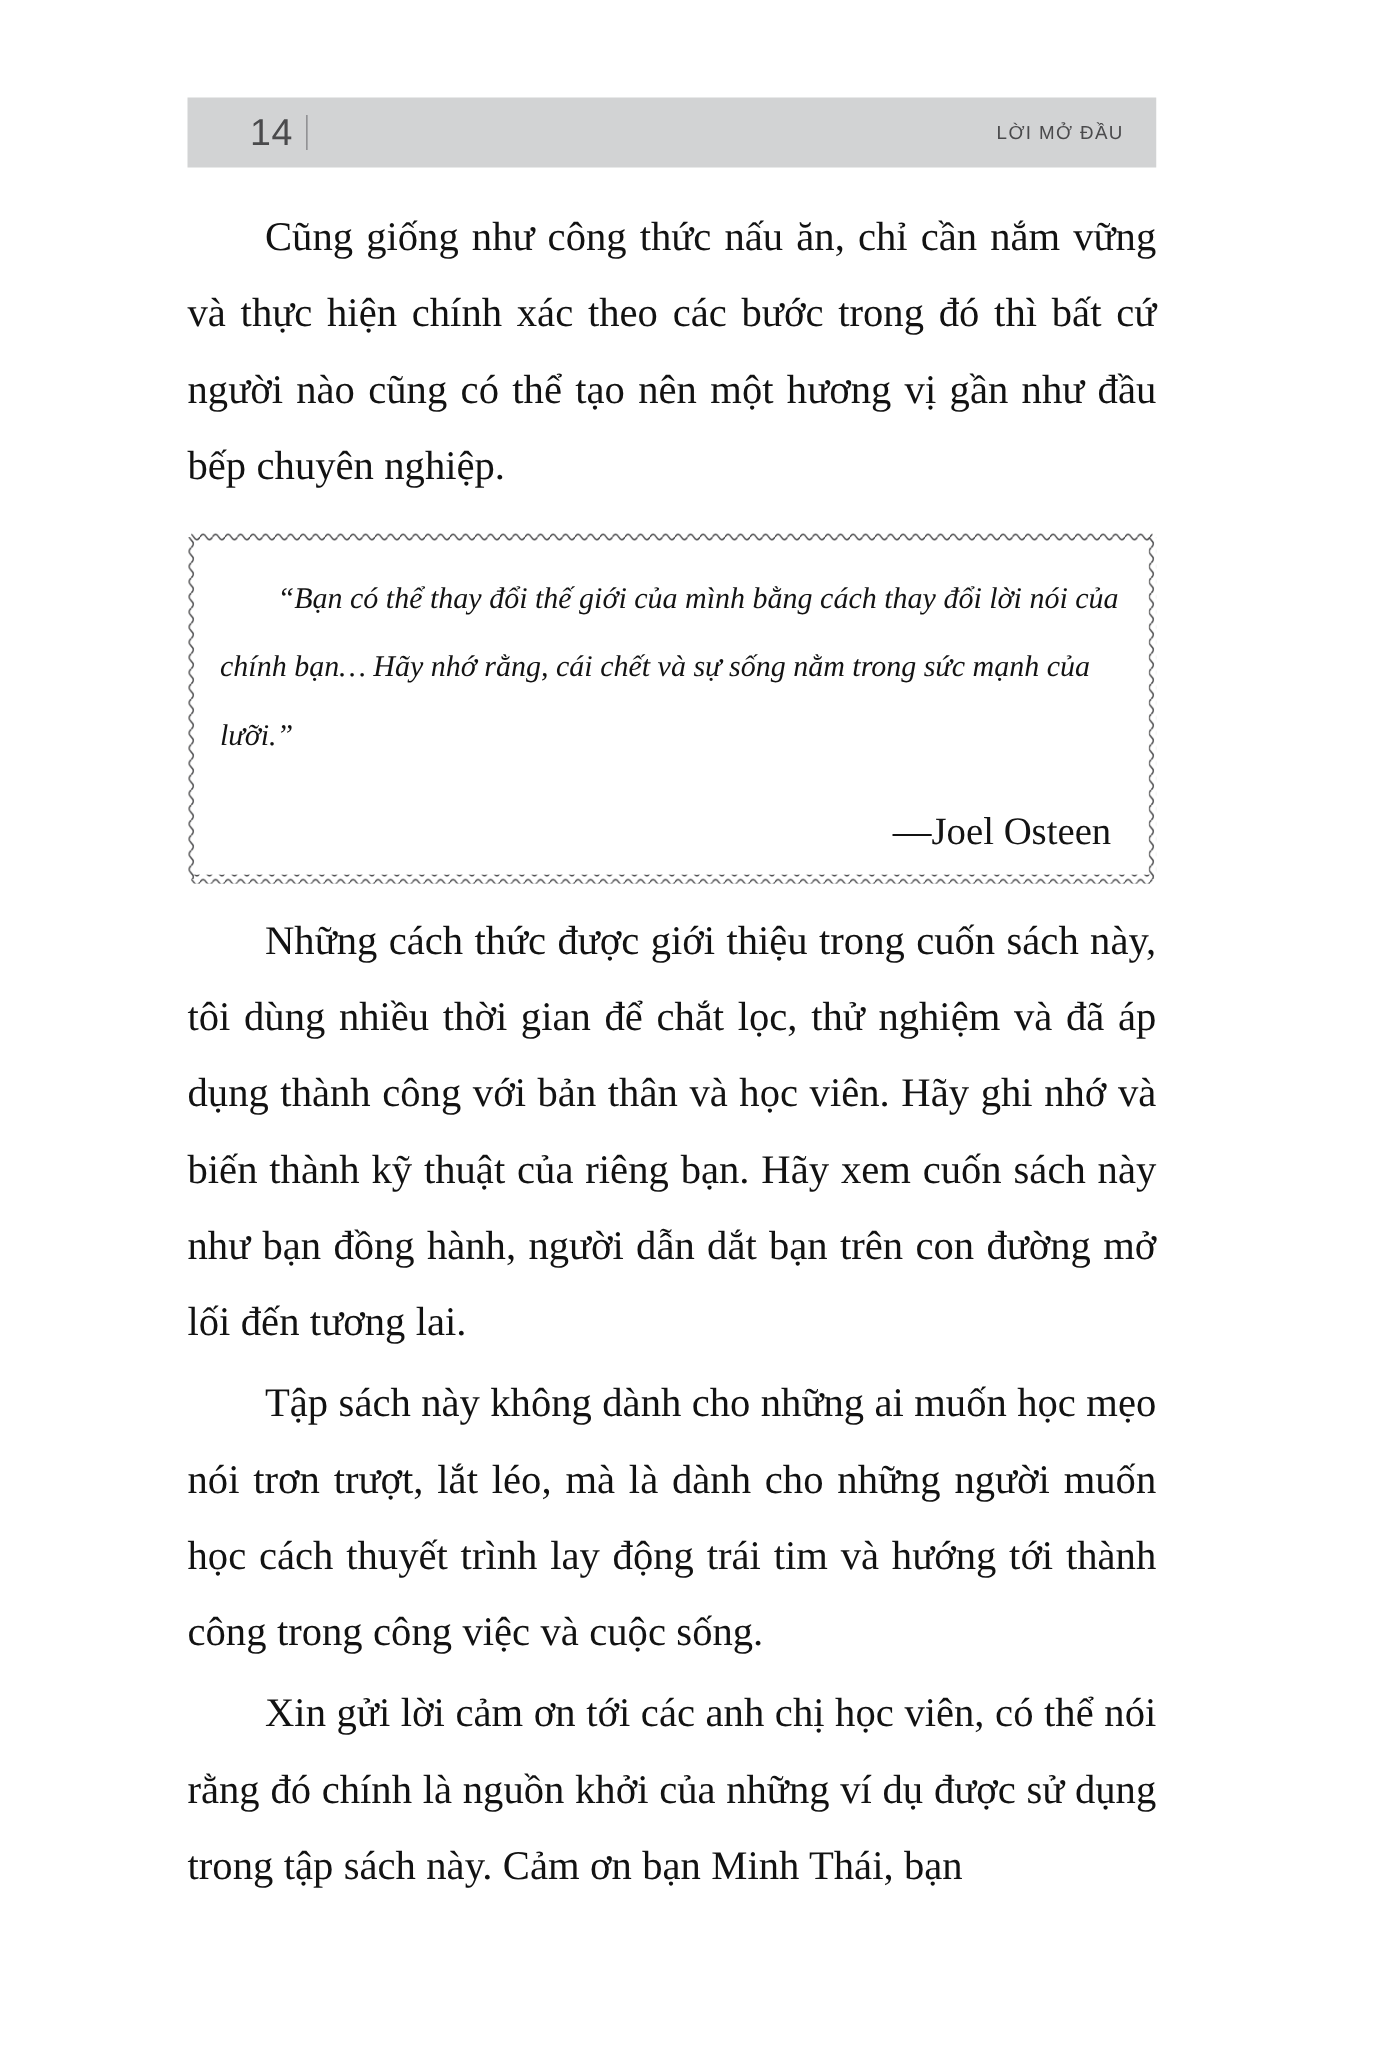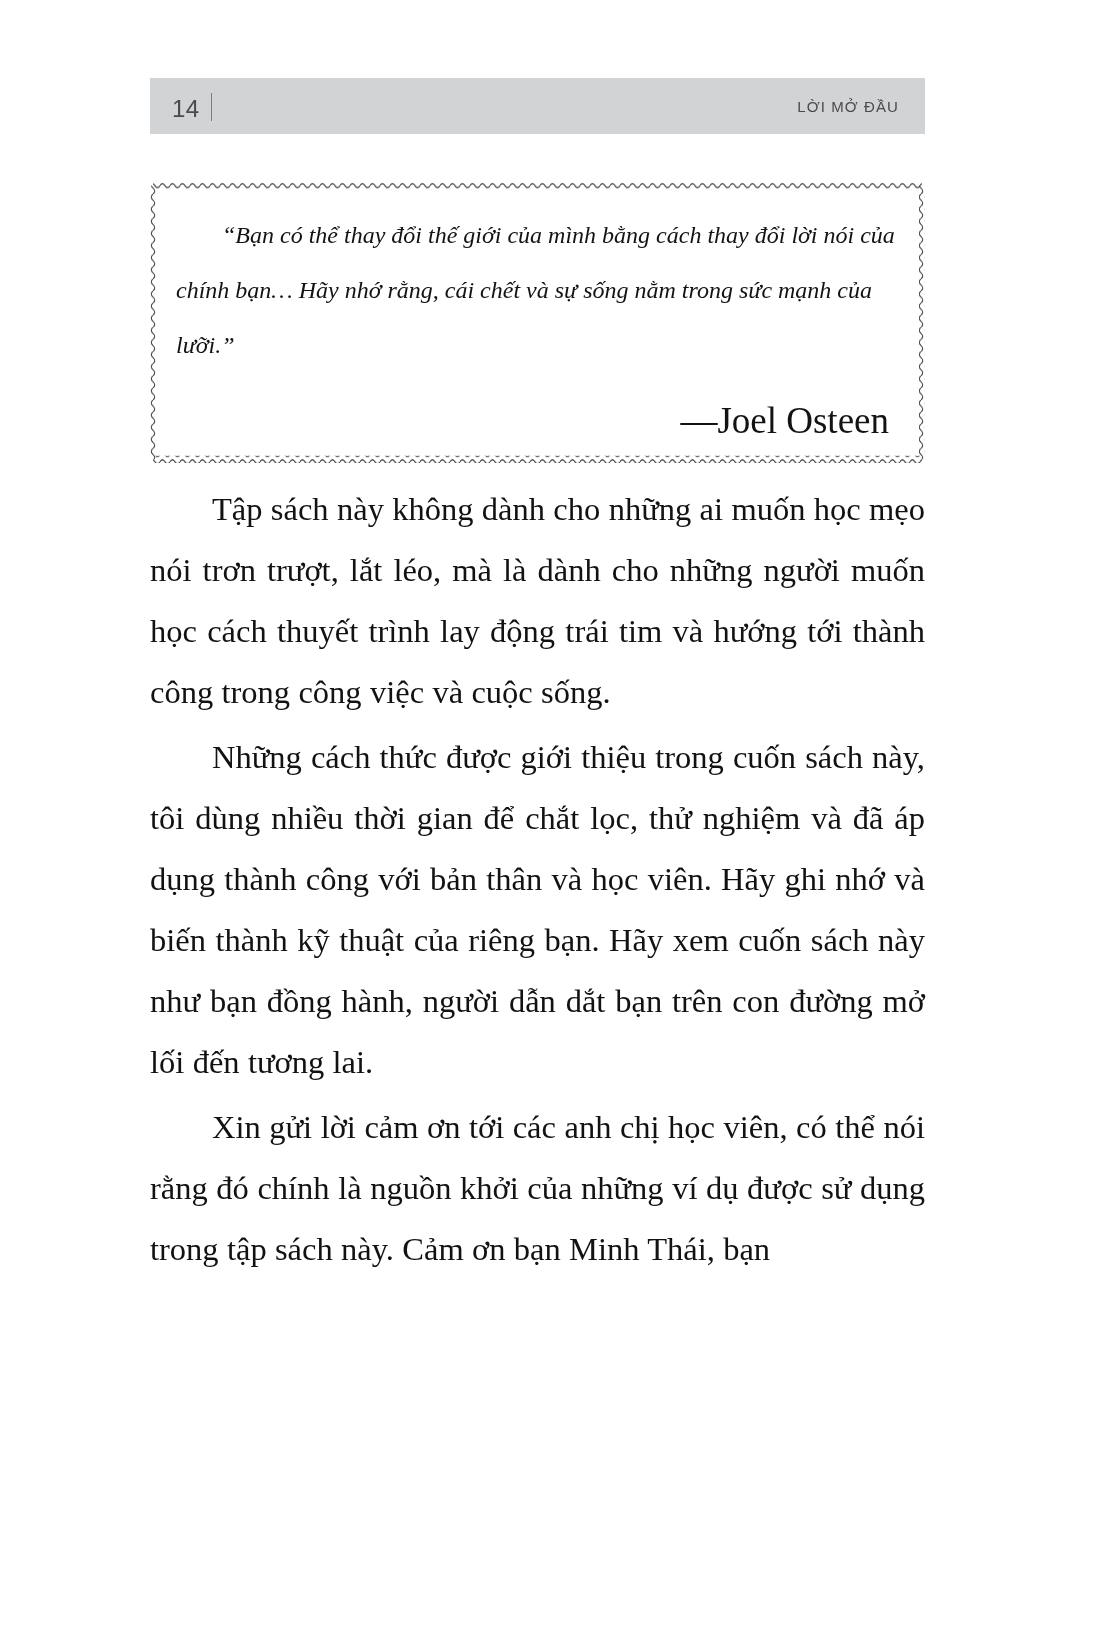--- a/index.html
+++ b/index.html
@@ -34,22 +34,23 @@
     align-items: center;
     justify-content: space-between;
     padding: 0 26px 0 22px;
   }
   .folio {
     display: flex;
     align-items: baseline;
     gap: 11px;
     color: #4a4a4c;
     font-family: "Liberation Sans", "DejaVu Sans", sans-serif;
-    font-size: 24px;
+    font-size: 30px;
     letter-spacing: 0.5px;
+    margin-left: 28px;
   }
   .folio-rule {
     display: inline-block;
     width: 1px;
     height: 28px;
     background: #7d7e80;
     position: relative;
     top: 4px;
   }
   .running-title {
@@ -98,41 +99,42 @@
     font-style: italic;
     color: #131313;
     text-indent: 46px;
     margin: 0;
     text-align: left;
   }
   .quote-attrib {
     position: relative;
     margin: 28px 10px 4px 0;
     text-align: right;
-    font-size: 37px;
+    font-size: 31px;
     line-height: 40px;
     font-style: normal;
     color: #131313;
   }
 </style>
 </head>
 <body>
 
 <div class="page">
 
   <div class="header-band">
     <div class="folio">
       <span>14</span>
       <span class="folio-rule"></span>
     </div>
     <div class="running-title">LỜI MỞ ĐẦU</div>
   </div>
 
   <div class="content">
 
+    <p class="body">Cũng giống như công thức nấu ăn, chỉ cần nắm vững và thực hiện chính xác theo các bước trong đó thì bất cứ người nào cũng có thể tạo nên một hương vị gần như đầu bếp chuyên nghiệp.</p>
 
 
     <div class="quote-wrap">
       <div class="quote-border">
         <svg viewBox="0 0 775 232" preserveAspectRatio="none" xmlns="http://www.w3.org/2000/svg">
           <defs>
             <pattern id="waveH" width="10" height="6" patternUnits="userSpaceOnUse">
               <path d="M0,3 q2.5,-3.4 5,0 t5,0" fill="none" stroke="#4a4a4c" stroke-width="1.1"></path>
             </pattern>
             <pattern id="waveV" width="6" height="10" patternUnits="userSpaceOnUse">
@@ -142,20 +144,20 @@
           <rect x="3" y="0" width="769" height="6" fill="url(#waveH)"></rect>
           <rect x="3" y="226" width="769" height="6" fill="url(#waveH)"></rect>
           <rect x="0" y="3" width="6" height="226" fill="url(#waveV)"></rect>
           <rect x="769" y="3" width="6" height="226" fill="url(#waveV)"></rect>
         </svg>
       </div>
       <p class="quote-text">“Bạn có thể thay đổi thế giới của mình bằng cách thay đổi lời nói của chính bạn… Hãy nhớ rằng, cái chết và sự sống nằm trong sức mạnh của lưỡi.”</p>
       <div class="quote-attrib">—Joel Osteen</div>
     </div>
 
+    <p class="body">Những cách thức được giới thiệu trong cuốn sách này, tôi dùng nhiều thời gian để chắt lọc, thử nghiệm và đã áp dụng thành công với bản thân và học viên. Hãy ghi nhớ và biến thành kỹ thuật của riêng bạn. Hãy xem cuốn sách này như bạn đồng hành, người dẫn dắt bạn trên con đường mở lối đến tương lai.</p>
+
     <p class="body">Tập sách này không dành cho những ai muốn học mẹo nói trơn trượt, lắt léo, mà là dành cho những người muốn học cách thuyết trình lay động trái tim và hướng tới thành công trong công việc và cuộc sống.</p>
-
-    <p class="body">Những cách thức được giới thiệu trong cuốn sách này, tôi dùng nhiều thời gian để chắt lọc, thử nghiệm và đã áp dụng thành công với bản thân và học viên. Hãy ghi nhớ và biến thành kỹ thuật của riêng bạn. Hãy xem cuốn sách này như bạn đồng hành, người dẫn dắt bạn trên con đường mở lối đến tương lai.</p>
 
     <p class="body">Xin gửi lời cảm ơn tới các anh chị học viên, có thể nói rằng đó chính là nguồn khởi của những ví dụ được sử dụng trong tập sách này. Cảm ơn bạn Minh Thái, bạn</p>
 
   </div>
 </div>
 
 </body></html>

